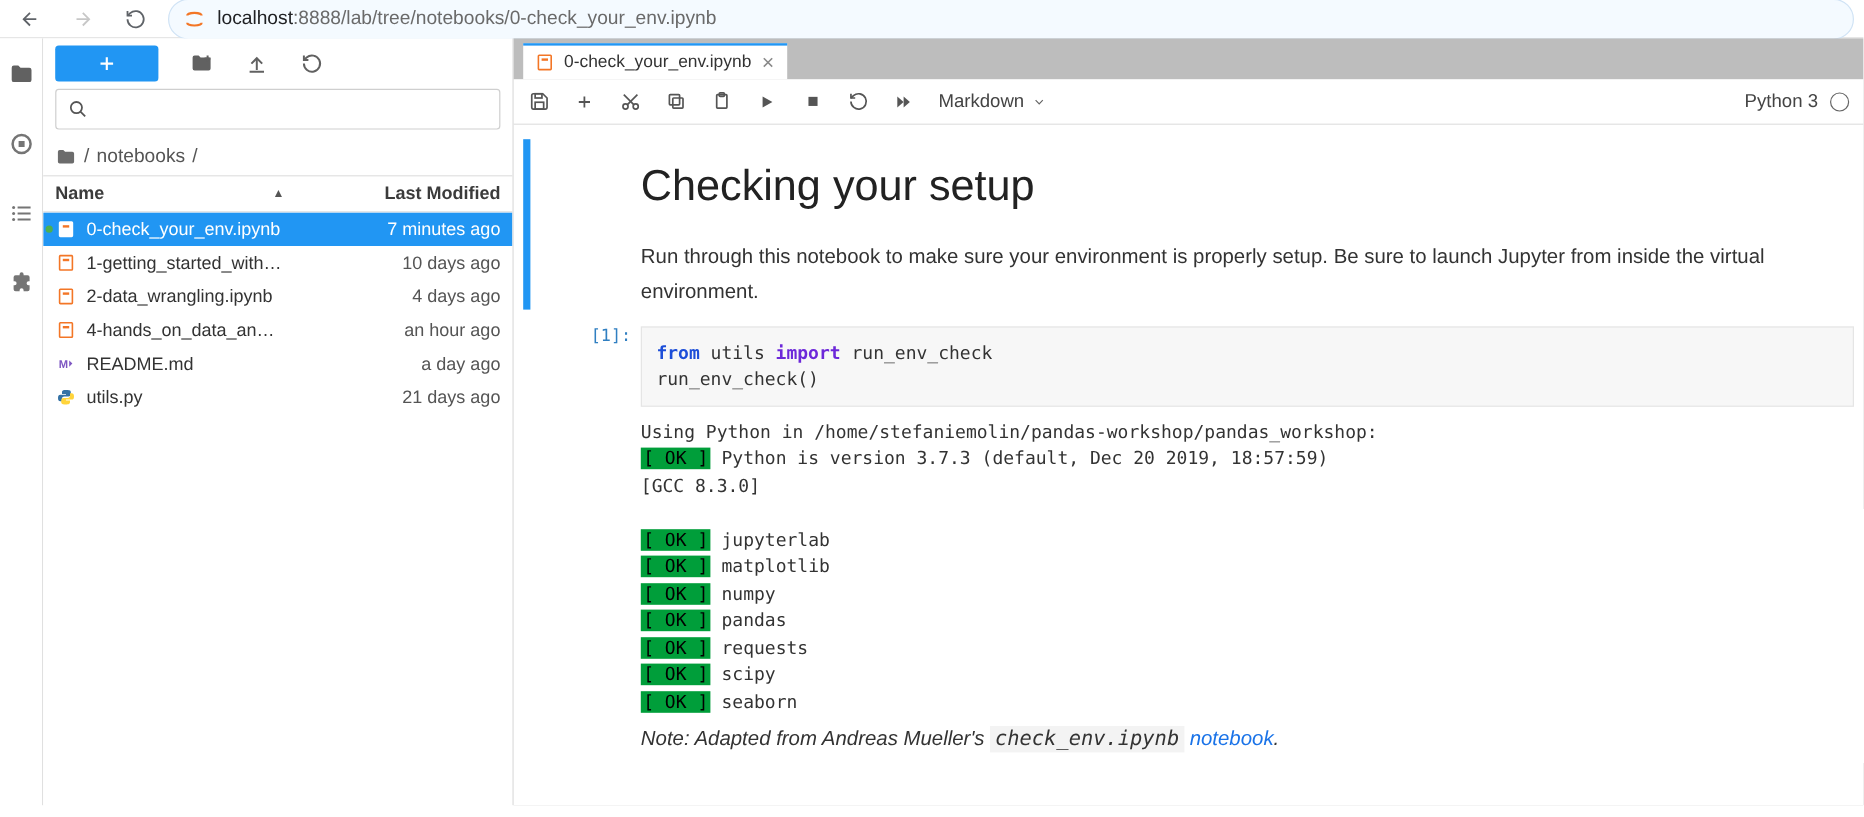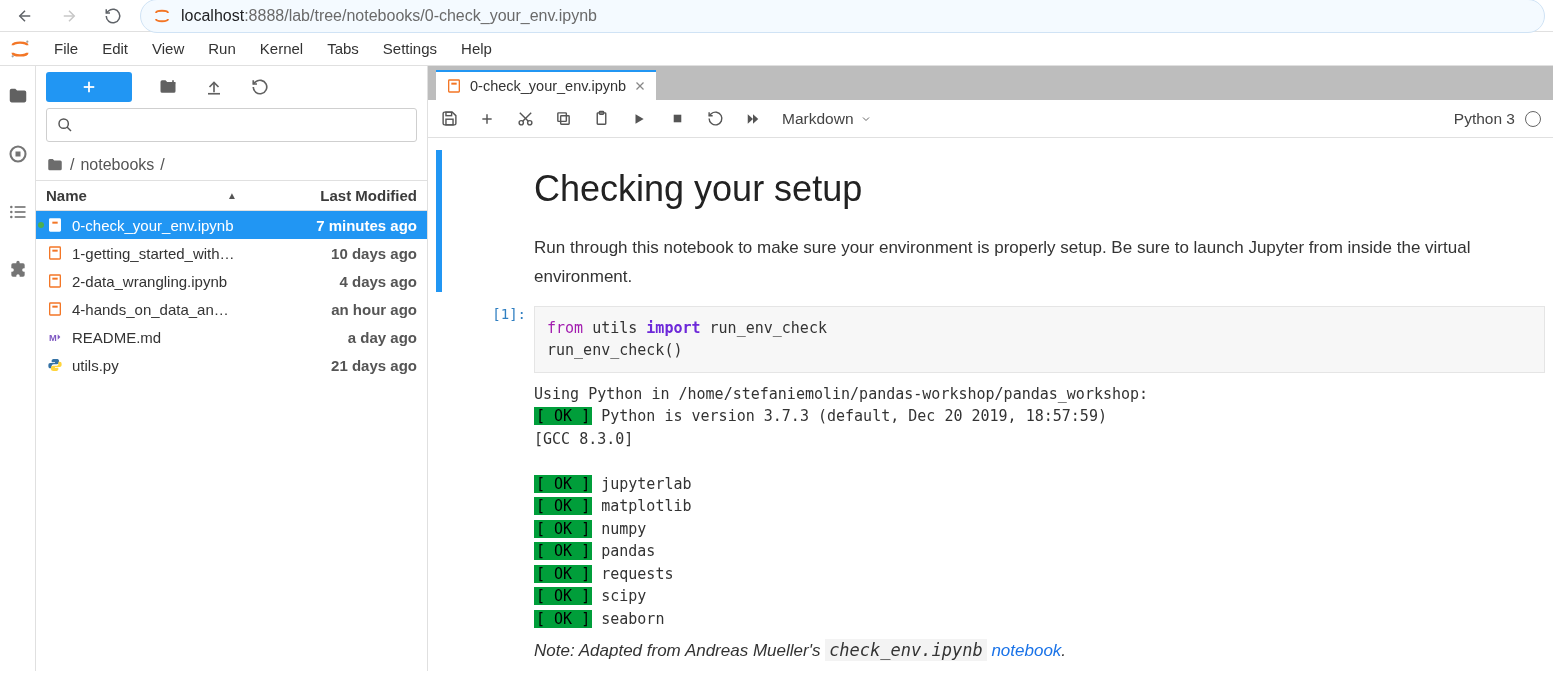--- a/index.html
+++ b/index.html
@@ -158,21 +158,21 @@
     position:absolute; left:2px; top:50%; transform:translateY(-50%);
     width:6px; height:6px; border-radius:50%; background:#4caf50;
     display:none;
   }
   .file-row.running .running-dot { display:block; }
   .file-row.selected { background:#2196f3; color:#fff; }
   .file-row.selected .file-mod { color:#fff; }
   .file-row.selected svg { fill:#fff !important; stroke:#fff !important; }
   .file-icon { width:18px; height:18px; flex-shrink:0; display:flex; align-items:center; justify-content:center;}
   .file-name { flex:1; white-space:nowrap; overflow:hidden; text-overflow:ellipsis;}
-  .file-mod { width:150px; text-align:right; color:#555; font-size:15px;font-weight:bold;}
+  .file-mod { width:150px; text-align:right; color:#555; font-size:15px;}
 
   
   .doc-area { flex:1; display:flex; flex-direction:column; background:#bdbdbd; min-width:0;}
   .tabbar {
     height: 34px;
     display:flex;
     align-items:flex-end;
     padding-left: 8px;
   }
   .tab {
@@ -257,21 +257,21 @@
   .code-input {
     background:#f7f7f7;
     border:1px solid #e5e5e5;
     padding: 10px 12px;
     font-family:"Menlo","Consolas",monospace;
     font-size:15px;
     color:#333;
     white-space:pre;
     line-height:1.5;
   }
-  .kw-from { color:#a21caf; font-weight:normal;}
+  .kw-from { color:#1d4ed8; font-weight:bold;}
   .kw-import { color:#6d28d9; font-weight:bold;}
 
   .output {
     font-family:"Menlo","Consolas",monospace;
     font-size:15px;
     white-space:pre;
     line-height:1.5;
     padding: 10px 0 0 0;
     color:#333;
   }
@@ -328,40 +328,20 @@
         </svg>
     </span>
     <span>
       <span class="url-host">localhost</span><span class="url-path">:8888/lab/tree/notebooks/0-check_your_env.ipynb</span>
     </span>
   </div>
 </div>
 
 <div class="jlab">
 
-  <div class="menubar">
-    <span class="jlab-logo">
-      <svg viewBox="0 0 24 24" width="22" height="22">
-          <path d="M4 8a8 3 0 0 1 16 0" fill="none" stroke="#f37626" stroke-width="2.6"></path>
-          <path d="M4 16a8 3 0 0 0 16 0" fill="none" stroke="#f37626" stroke-width="2.6"></path>
-          <circle cx="20" cy="4" r="1.2" fill="#9e9e9e"></circle>
-          <circle cx="4" cy="20" r="1.2" fill="#9e9e9e"></circle>
-        </svg>
-    </span>
-    <div id="menubar-items" style="display:flex;">
-        <div class="menu-item">File</div>
-        <div class="menu-item">Edit</div>
-        <div class="menu-item">View</div>
-        <div class="menu-item">Run</div>
-        <div class="menu-item">Kernel</div>
-        <div class="menu-item">Tabs</div>
-        <div class="menu-item">Settings</div>
-        <div class="menu-item">Help</div>
-      </div>
-  </div>
 
   <div class="jlab-body">
 
     <div class="activity-bar">
       <div class="act-btn active">
         <svg width="22" height="22" viewBox="0 0 24 24" fill="#616161">
             <path d="M3 6a2 2 0 0 1 2-2h4l2 2h8a2 2 0 0 1 2 2v9a2 2 0 0 1-2 2H5a2 2 0 0 1-2-2z"></path>
           </svg>
       </div>
       <div class="act-btn">

